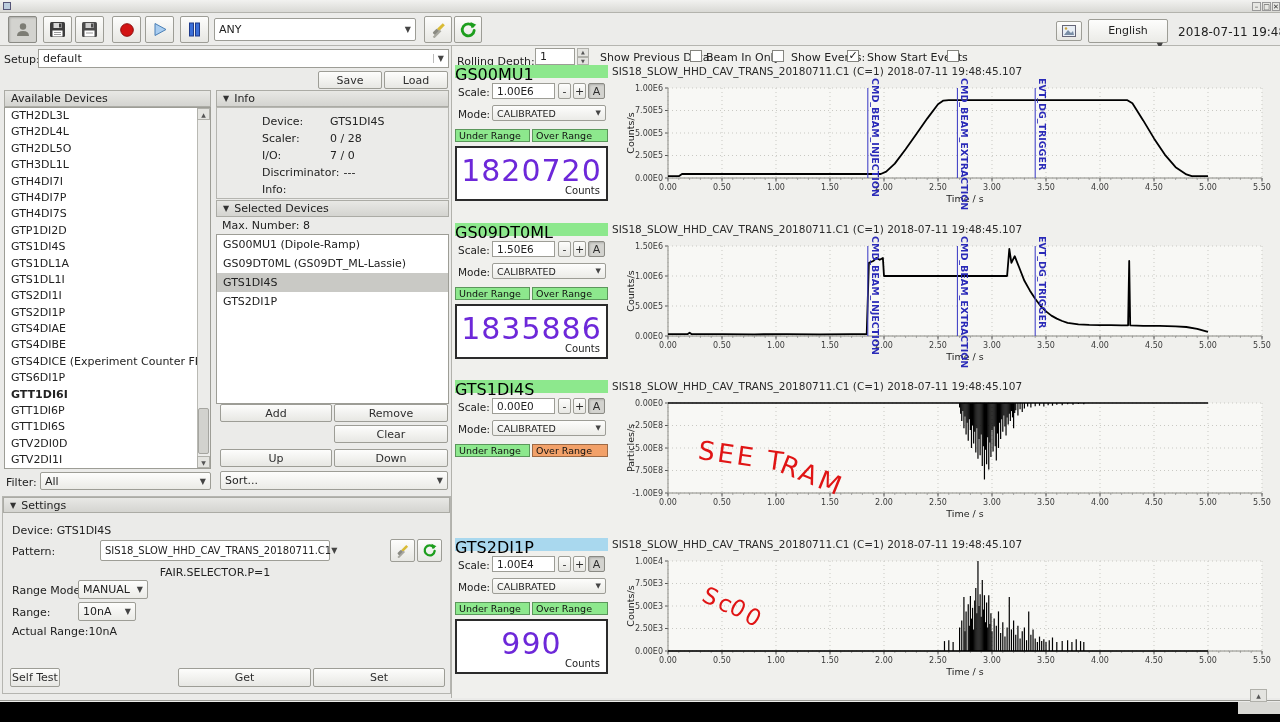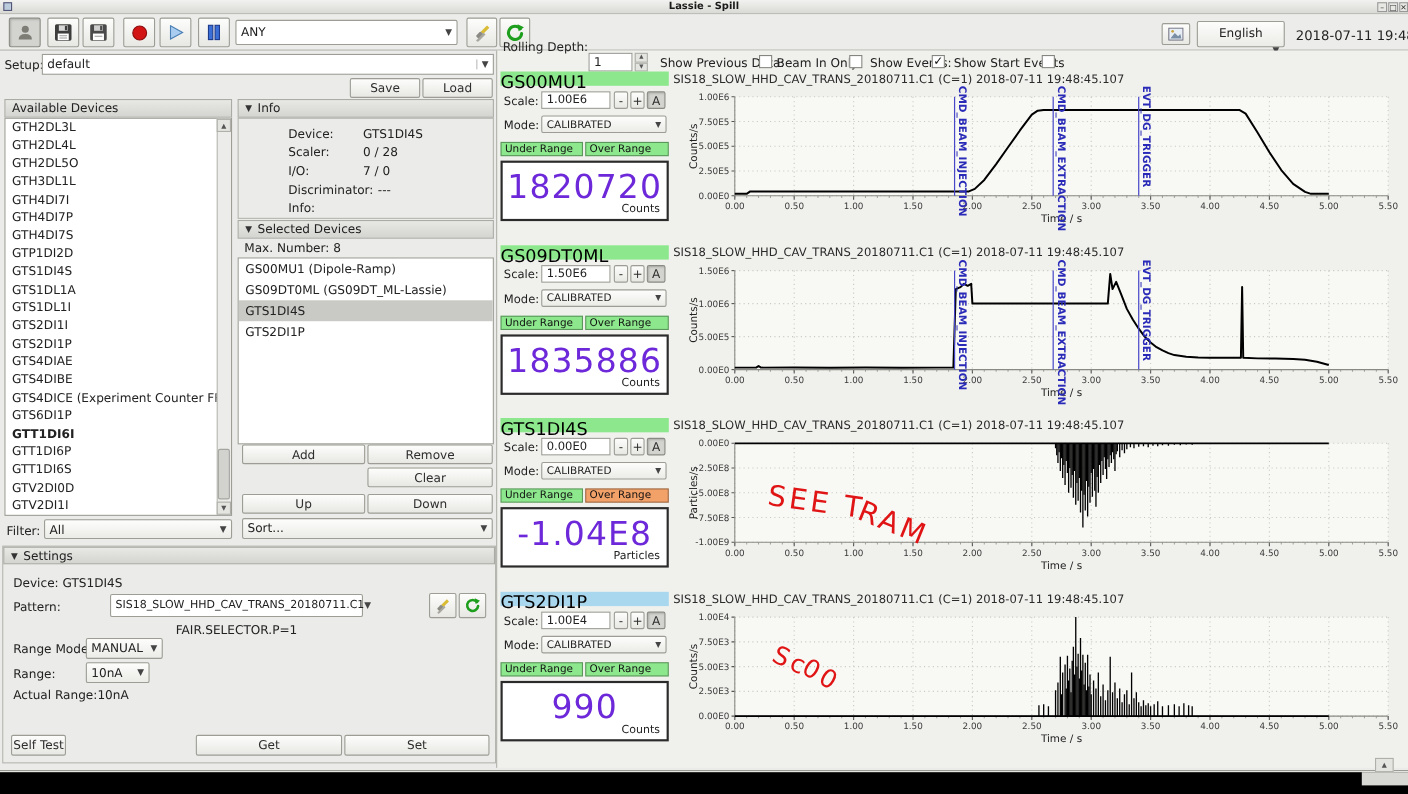--- a/index.html
+++ b/index.html
@@ -34,21 +34,20 @@
   .wbtn{font-size:7px;color:#333;width:9px;height:9px;border:1px solid #999;background:#e7e7e3;
         display:flex;align-items:center;justify-content:center;}
 </style>
 </head>
 <body>
 
 <div id="root">
 
   <div class="abs titlebar">
     <div class="abs" style="left:3px;top:2px;width:8px;height:8px;border:1px solid #557;background:#bcd;"></div>
-    <div class="abs" style="left:0;top:1px;width:1280px;text-align:center;font-size:9px;font-weight:bold;color:#1a1a1a;">Lassie - Spill</div>
     <div class="abs wbtn" style="left:1252px;top:2px;">–</div>
     <div class="abs wbtn" style="left:1262px;top:2px;">□</div>
     <div class="abs wbtn" style="left:1272px;top:2px;width:8px;">✕</div>
   </div>
 
   <div class="abs" style="left:0;top:13px;width:1280px;height:33px;background:#ececea;border-bottom:1px solid #b5b5b0;"></div>
   <div class="abs btn pressed" style="left:8px;top:16px;width:29px;height:27px;">
     <svg width="18" height="18" viewBox="0 0 18 18">
         <circle cx="9" cy="5.5" r="3.2" fill="#7d7d75"></circle>
         <path d="M3 15 q0-5 6-5 q6 0 6 5 z" fill="#7d7d75"></path>
@@ -268,21 +267,21 @@
   </div>
   <div class="abs lbl" style="left:12px;top:625px;">Actual Range:10nA</div>
   <div class="abs btn" style="left:10px;top:668px;width:50px;height:19px;">Self Test</div>
   <div class="abs btn" style="left:178px;top:668px;width:133px;height:19px;">Get</div>
   <div class="abs btn" style="left:313px;top:668px;width:132px;height:19px;">Set</div>
 
   <div class="abs" style="left:452px;top:46px;width:828px;height:652px;background:#f0f0ed;"></div>
   <div class="abs" style="left:451px;top:46px;width:1px;height:652px;background:#b2b2ac;"></div>
 
   <div id="controls-row">
-      <div class="abs lbl" style="left:457px;top:36px;">Rolling Depth:</div>
+      <div class="abs lbl" style="left:457px;top:55px;">Rolling Depth:</div>
       <div class="abs input" style="left:535px;top:48px;width:40px;height:17px;">
         <div>1</div>
       </div>
       <div class="abs sb" style="left:577px;top:48px;width:12px;height:8.5px;font-size:5px;">▲</div>
       <div class="abs sb" style="left:577px;top:56.5px;width:12px;height:8.5px;font-size:5px;">▼</div>
       <div class="abs lbl" style="left:600px;top:51px;">Show Previous Data:</div>
       <div class="abs cb" style="left:690px;top:50px;"></div>
       <div class="abs lbl" style="left:706px;top:51px;">Beam In Only:</div>
       <div class="abs cb" style="left:772px;top:50px;"></div>
       <div class="abs lbl" style="left:791px;top:51px;">Show Events:</div>
@@ -577,24 +576,20 @@
         <div class="abs btn" style="left:103px;top:18px;width:13px;height:16px;">-</div>
         <div class="abs btn" style="left:118px;top:18px;width:13px;height:16px;">+</div>
         <div class="abs btn pressed" style="left:133px;top:18px;width:17px;height:16px;">A</div>
         <div class="abs lbl" style="left:3px;top:43px;font-size:10.5px;">Mode:</div>
         <div class="abs combo" style="left:37px;top:40px;width:114px;height:16px;font-size:9.5px;">
           <div>CALIBRATED</div>
           <div style="margin-left:auto;font-size:7px;color:#444;">▼</div>
         </div>
         <div class="abs chip" style="left:0;top:64px;width:75px;height:13px;background:#8de88d;">Under Range</div>
         <div class="abs chip" style="left:77px;top:64px;width:76px;height:13px;background:#f2a169;">Over Range</div>
-        <div class="abs vbox" style="left:0;top:81px;width:153px;height:55px;">
-          <div class="num">-1.04E8</div>
-          <div class="unit">Particles</div>
-        </div>
         <svg width="670" height="157" style="position:absolute;left:155px;top:0;">
           <rect x="58" y="23" width="594" height="90" fill="#f8f8f5"></rect>
           <line x1="58" y1="23" x2="652" y2="23" stroke="#c9c9c3" stroke-dasharray="1,3"></line>
           <line x1="55" y1="23" x2="58" y2="23" stroke="#555"></line>
           <text x="53" y="25.8" text-anchor="end" font-size="8" fill="#3a3a3a">0.00E0</text>
           <line x1="58" y1="45.5" x2="652" y2="45.5" stroke="#c9c9c3" stroke-dasharray="1,3"></line>
           <line x1="55" y1="45.5" x2="58" y2="45.5" stroke="#555"></line>
           <text x="53" y="48.3" text-anchor="end" font-size="8" fill="#3a3a3a">-2.50E8</text>
           <line x1="58" y1="68" x2="652" y2="68" stroke="#c9c9c3" stroke-dasharray="1,3"></line>
           <line x1="55" y1="68" x2="58" y2="68" stroke="#555"></line>

